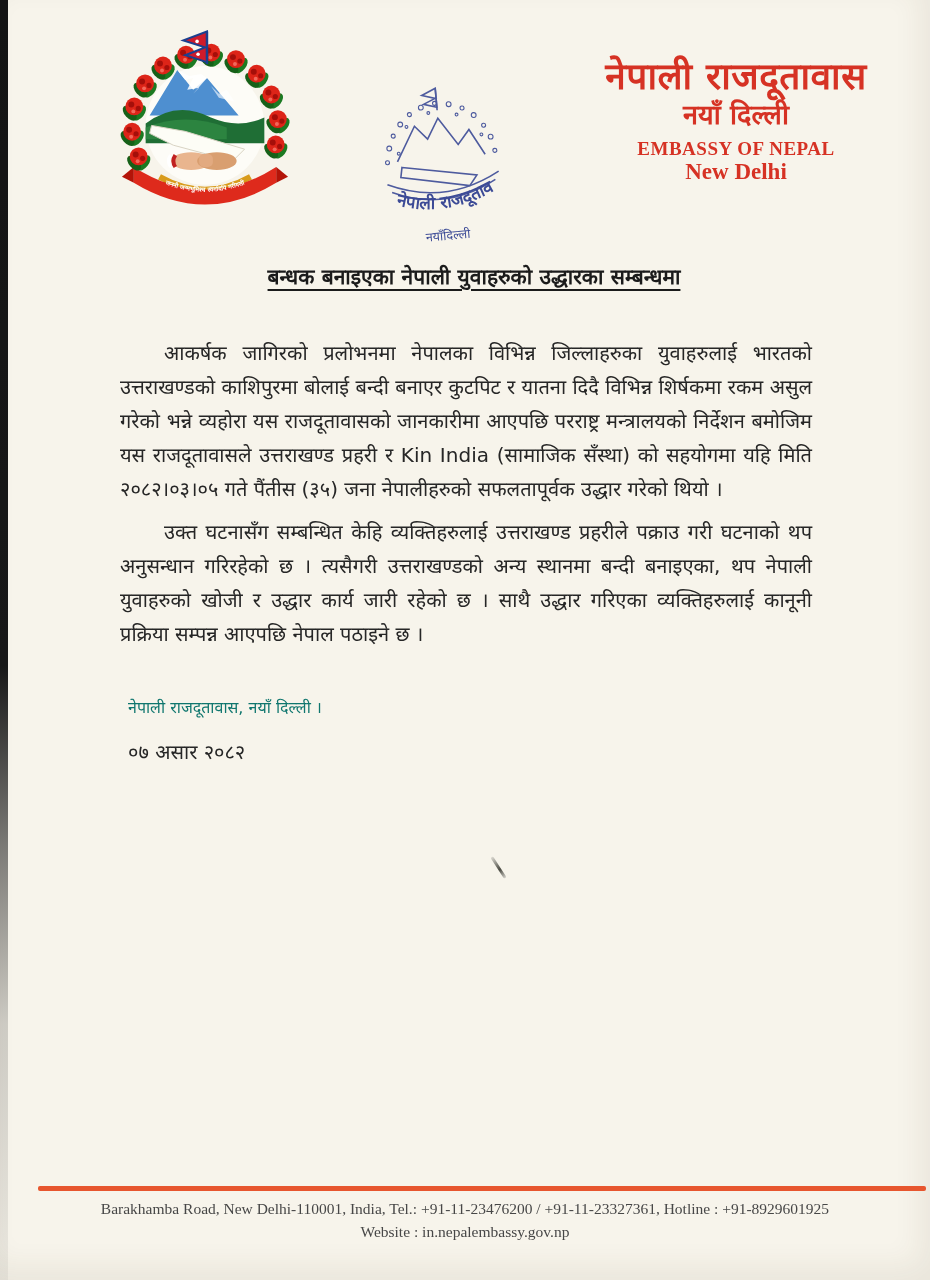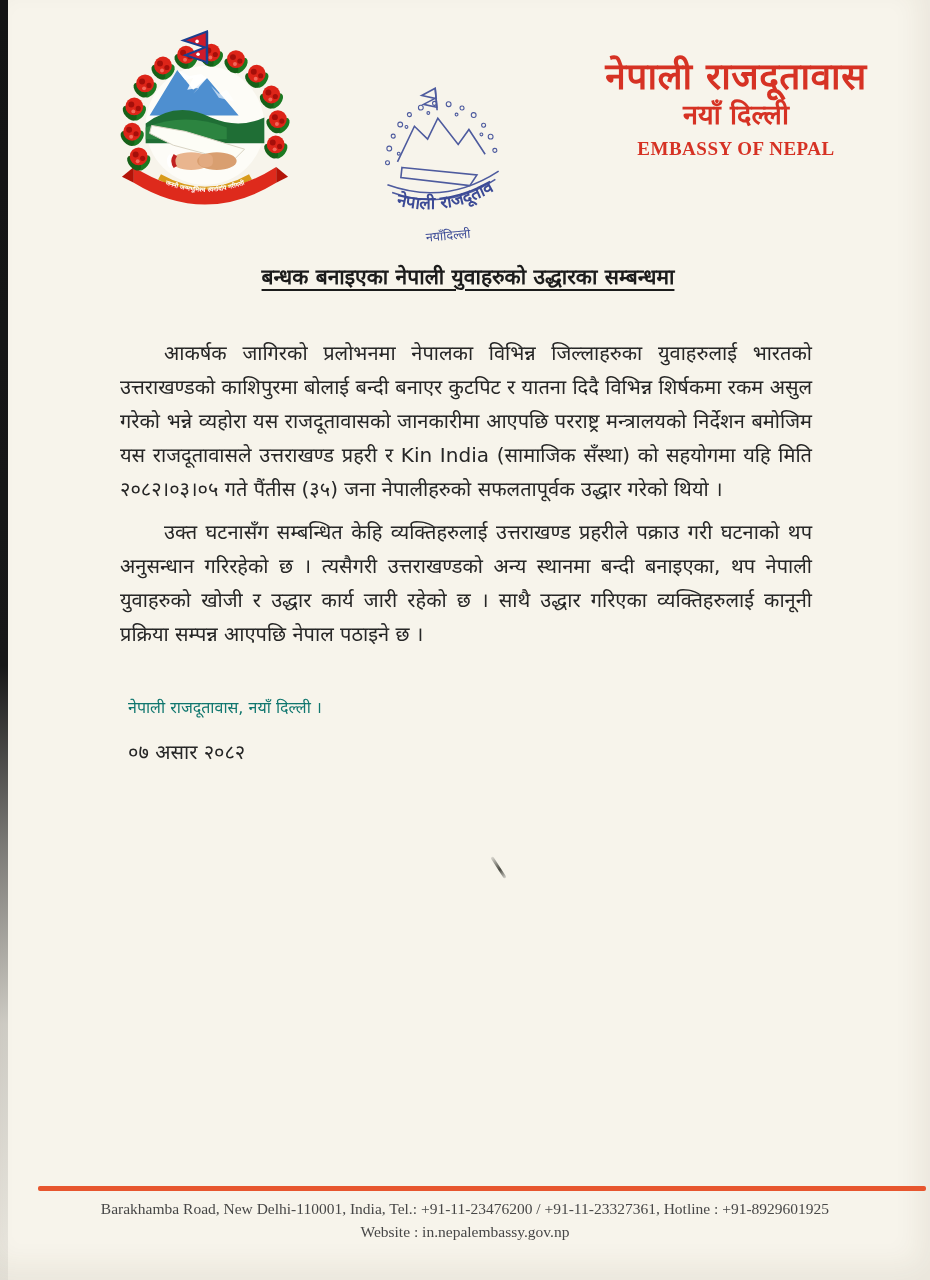--- a/index.html
+++ b/index.html
@@ -26,21 +26,21 @@
   }
   .masthead{
     position:absolute;top:56px;left:552px;width:368px;
     text-align:center;color:var(--accent,#d63224);line-height:1.12;
   }
   .mast-np-name{font-size:37px;font-weight:bold;letter-spacing:.5px;}
   .mast-np-city{font-size:27px;font-weight:bold;margin-top:3px;}
   .mast-en-name{font-family:"Liberation Serif","DejaVu Serif",serif;font-size:19px;font-weight:bold;margin-top:7px;letter-spacing:.5px;}
   .mast-en-city{font-family:"Liberation Serif","DejaVu Serif",serif;font-size:23px;font-weight:bold;}
   .subject{
-    position:absolute;top:262px;left:122px;width:692px;
+    position:absolute;top:262px;left:128px;width:692px;
     text-align:center;font-size:21px;font-weight:bold;color:#1b1b1b;
     text-decoration:underline;text-underline-offset:5px;
   }
   .letter-body{
     position:absolute;top:336px;left:120px;width:692px;
     font-size:20px;line-height:34px;color:#262626;text-align:justify;
   }
   .letter-body p{margin:0 0 9px 0;text-indent:44px;}
   .signoff{position:absolute;top:696px;left:128px;font-size:16px;color:#0f766e;}
   .dateline{position:absolute;top:738px;left:128px;font-size:20px;color:#262626;}
@@ -178,20 +178,21 @@
     <text font-size="17" font-weight="bold" fill="var(--stamp-color,#2e3e90)">
       <textPath href="#stampTextArc" startOffset="50%" text-anchor="middle">नेपाली राजदूताव</textPath>
     </text>
     <text x="84" y="160" font-size="12.5" text-anchor="middle" fill="var(--stamp-color,#2e3e90)">नयाँदिल्ली</text>
   </svg>
 
   <div class="masthead">
     <div class="mast-np-name">नेपाली राजदूतावास</div>
     <div class="mast-np-city">नयाँ दिल्ली</div>
     <div class="mast-en-name">EMBASSY OF NEPAL</div>
+    <div class="mast-en-city">New Delhi</div>
   </div>
 
   <div class="subject">बन्धक बनाइएका नेपाली युवाहरुको उद्धारका सम्बन्धमा</div>
 
   <div class="letter-body">
     <p>आकर्षक जागिरको प्रलोभनमा नेपालका विभिन्न जिल्लाहरुका युवाहरुलाई भारतको उत्तराखण्डको काशिपुरमा बोलाई बन्दी बनाएर कुटपिट र यातना दिदै विभिन्न शिर्षकमा रकम असुल गरेको भन्ने व्यहोरा यस राजदूतावासको जानकारीमा आएपछि परराष्ट्र मन्त्रालयको निर्देशन बमोजिम यस राजदूतावासले उत्तराखण्ड प्रहरी र Kin India (सामाजिक सँस्था) को सहयोगमा यहि मिति २०८२।०३।०५ गते पैंतीस (३५) जना नेपालीहरुको सफलतापूर्वक उद्धार गरेको थियो ।</p>
     <p>उक्त घटनासँग सम्बन्धित केहि व्यक्तिहरुलाई उत्तराखण्ड प्रहरीले पक्राउ गरी घटनाको थप अनुसन्धान गरिरहेको छ । त्यसैगरी उत्तराखण्डको अन्य स्थानमा बन्दी बनाइएका, थप नेपाली युवाहरुको खोजी र उद्धार कार्य जारी रहेको छ । साथै उद्धार गरिएका व्यक्तिहरुलाई कानूनी प्रक्रिया सम्पन्न आएपछि नेपाल पठाइने छ ।</p>
   </div>
 
   <div class="signoff">नेपाली राजदूतावास, नयाँ दिल्ली ।</div>

